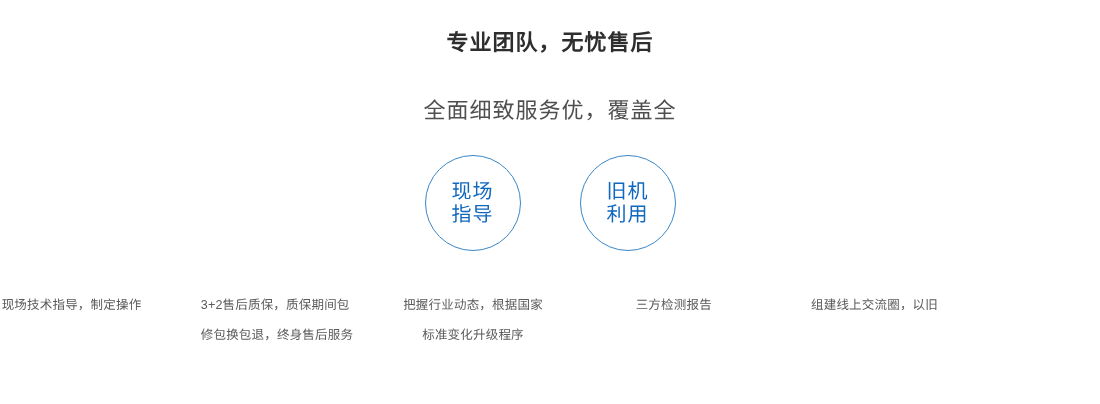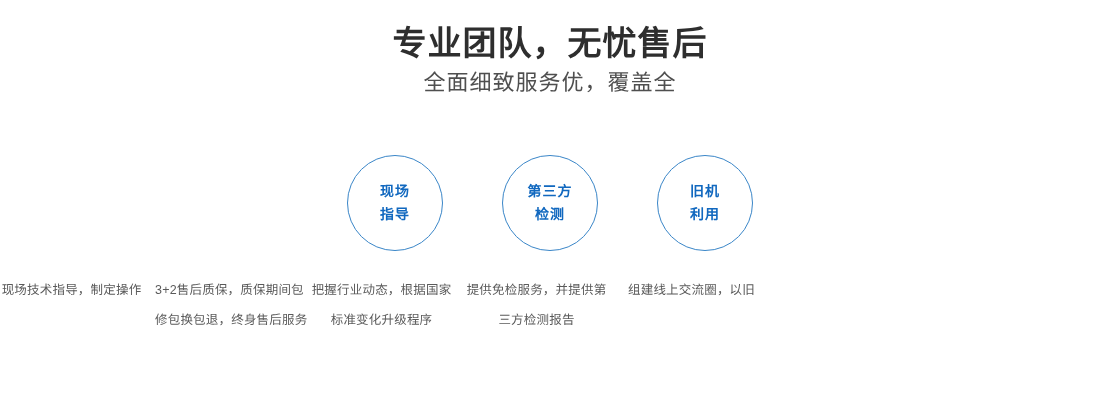--- a/index.html
+++ b/index.html
@@ -24,34 +24,34 @@
     box-sizing: border-box;
   }
 
   
   .heading-block {
     width: 100%;
     text-align: center;
     padding-top: 26px;
   }
   .main-title {
-    font-size: 34px;
+    font-size: 22px;
     font-weight: bold;
     color: #2e2e2e;
     letter-spacing: 1px;
     line-height: 34px;
     margin: 0;
   }
   .sub-title {
     font-size: 22px;
     font-weight: normal;
     color: #4f4f4f;
     letter-spacing: 1px;
     line-height: 30px;
-    margin: 8px 0 0 0;
+    margin: 36px 0 0 0;
   }
 
   
   .circles-row {
     position: absolute;
     top: 155px;
     left: 0;
     width: 1100px;
     display: flex;
     justify-content: center;
@@ -70,36 +70,36 @@
     border-radius: 50%;
     border: 1.4px solid #3a86c8;
     box-sizing: border-box;
     display: flex;
     flex-direction: column;
     align-items: center;
     justify-content: center;
     background: #ffffff;
   }
   .circle-line {
-    font-size: 14px;
+    font-size: 20px;
     line-height: 23px;
     color: #1168bf;
     letter-spacing: 1px;
-    font-weight: bold;
+    font-weight: normal;
     white-space: nowrap;
   }
 
   
   .desc-row {
     position: absolute;
-    top: 275px;
+    top: 290px;
     left: 0;
     width: 946px;
     display: flex;
-    justify-content: flex-start;
+    justify-content: space-between;
     align-items: flex-start;
     gap: 12px;
   }
   .desc-item {
     width: 143px;
     text-align: center;
   }
   .desc-line {
     font-size: 12.5px;
     line-height: 30px;
@@ -122,26 +122,20 @@
 
     <div class="circle-item">
       <div class="circle">
         <span class="circle-line">现场</span>
         <span class="circle-line">指导</span>
       </div>
     </div>
 
 
 
-    <div class="circle-item">
-      <div class="circle">
-        <span class="circle-line">第三方</span>
-        <span class="circle-line">检测</span>
-      </div>
-    </div>
 
     <div class="circle-item">
       <div class="circle">
         <span class="circle-line">旧机</span>
         <span class="circle-line">利用</span>
       </div>
     </div>
 
   </div>
 
@@ -155,21 +149,20 @@
       <div class="desc-line">3+2售后质保，质保期间包</div>
       <div class="desc-line">修包换包退，终身售后服务</div>
     </div>
 
     <div class="desc-item">
       <div class="desc-line">把握行业动态，根据国家</div>
       <div class="desc-line">标准变化升级程序</div>
     </div>
 
     <div class="desc-item">
-      <div class="desc-line">提供免检服务，并提供第</div>
       <div class="desc-line">三方检测报告</div>
     </div>
 
     <div class="desc-item">
       <div class="desc-line">组建线上交流圈，以旧</div>
     </div>
 
   </div>
 
 </div>

